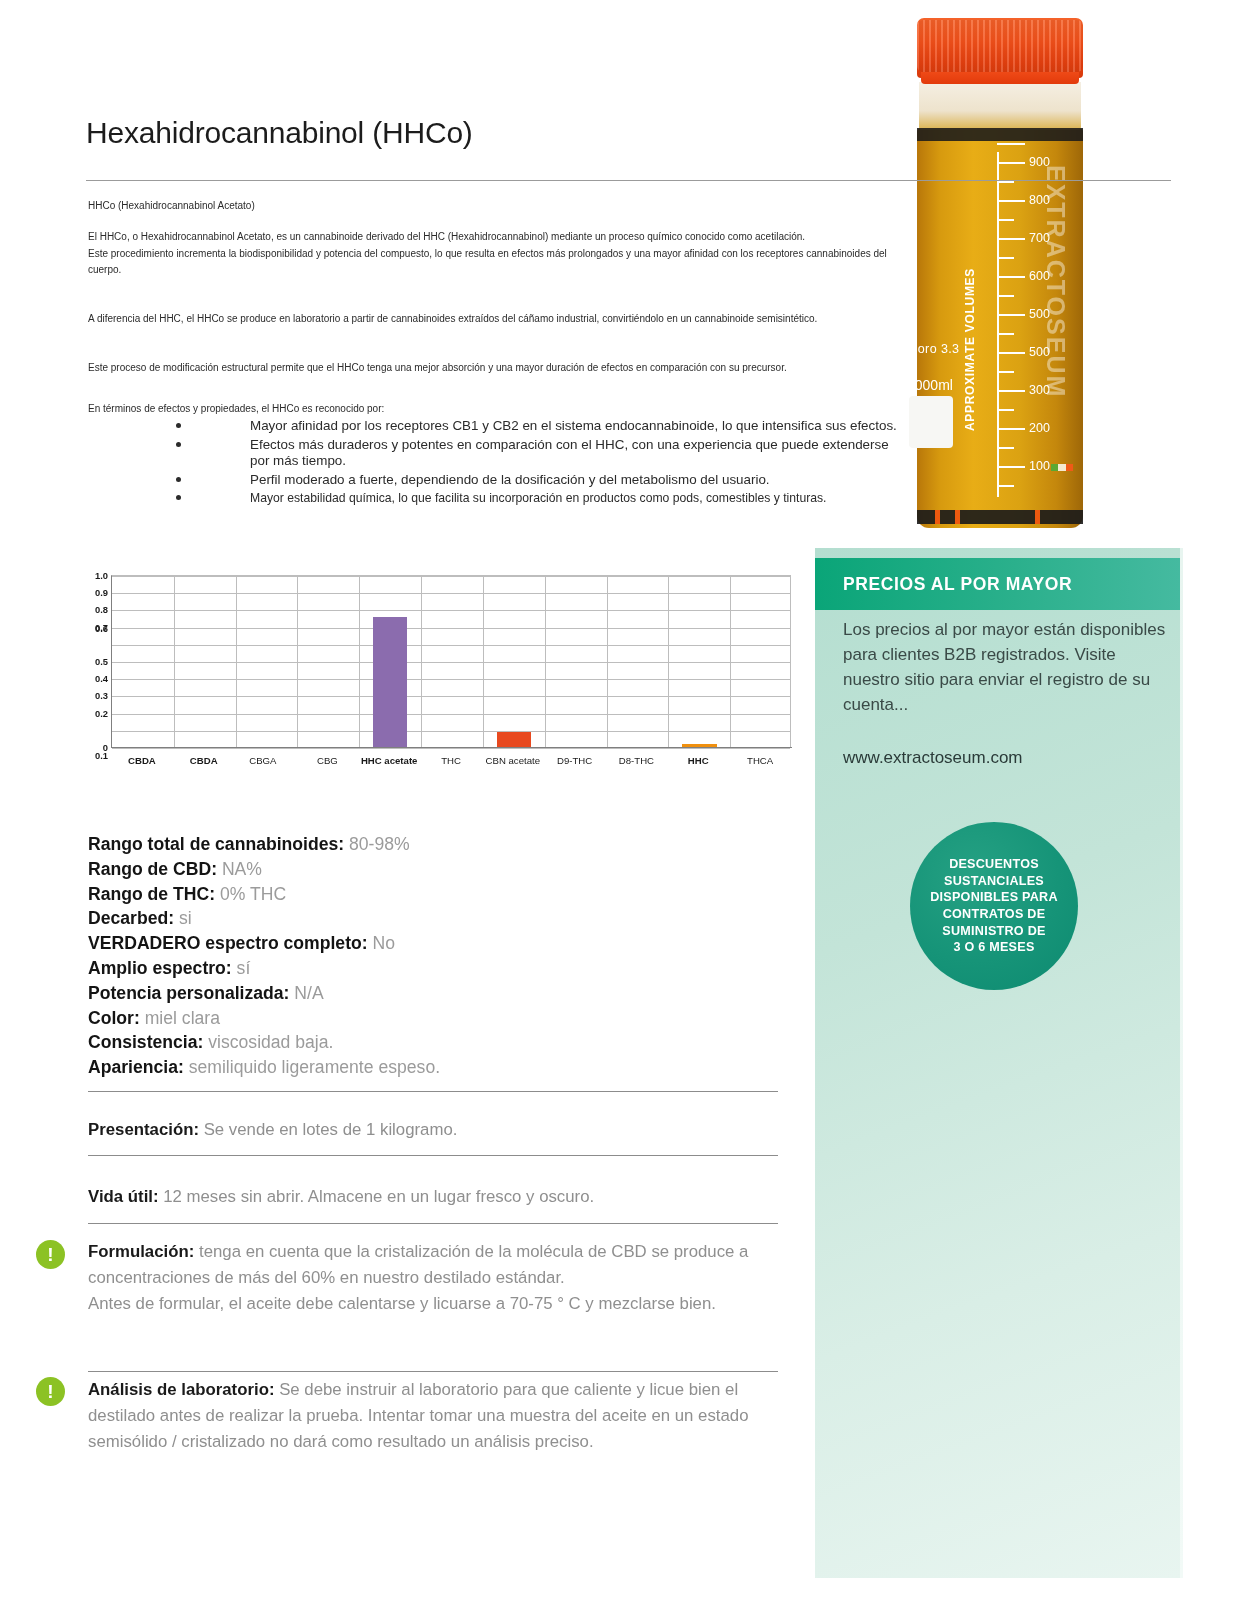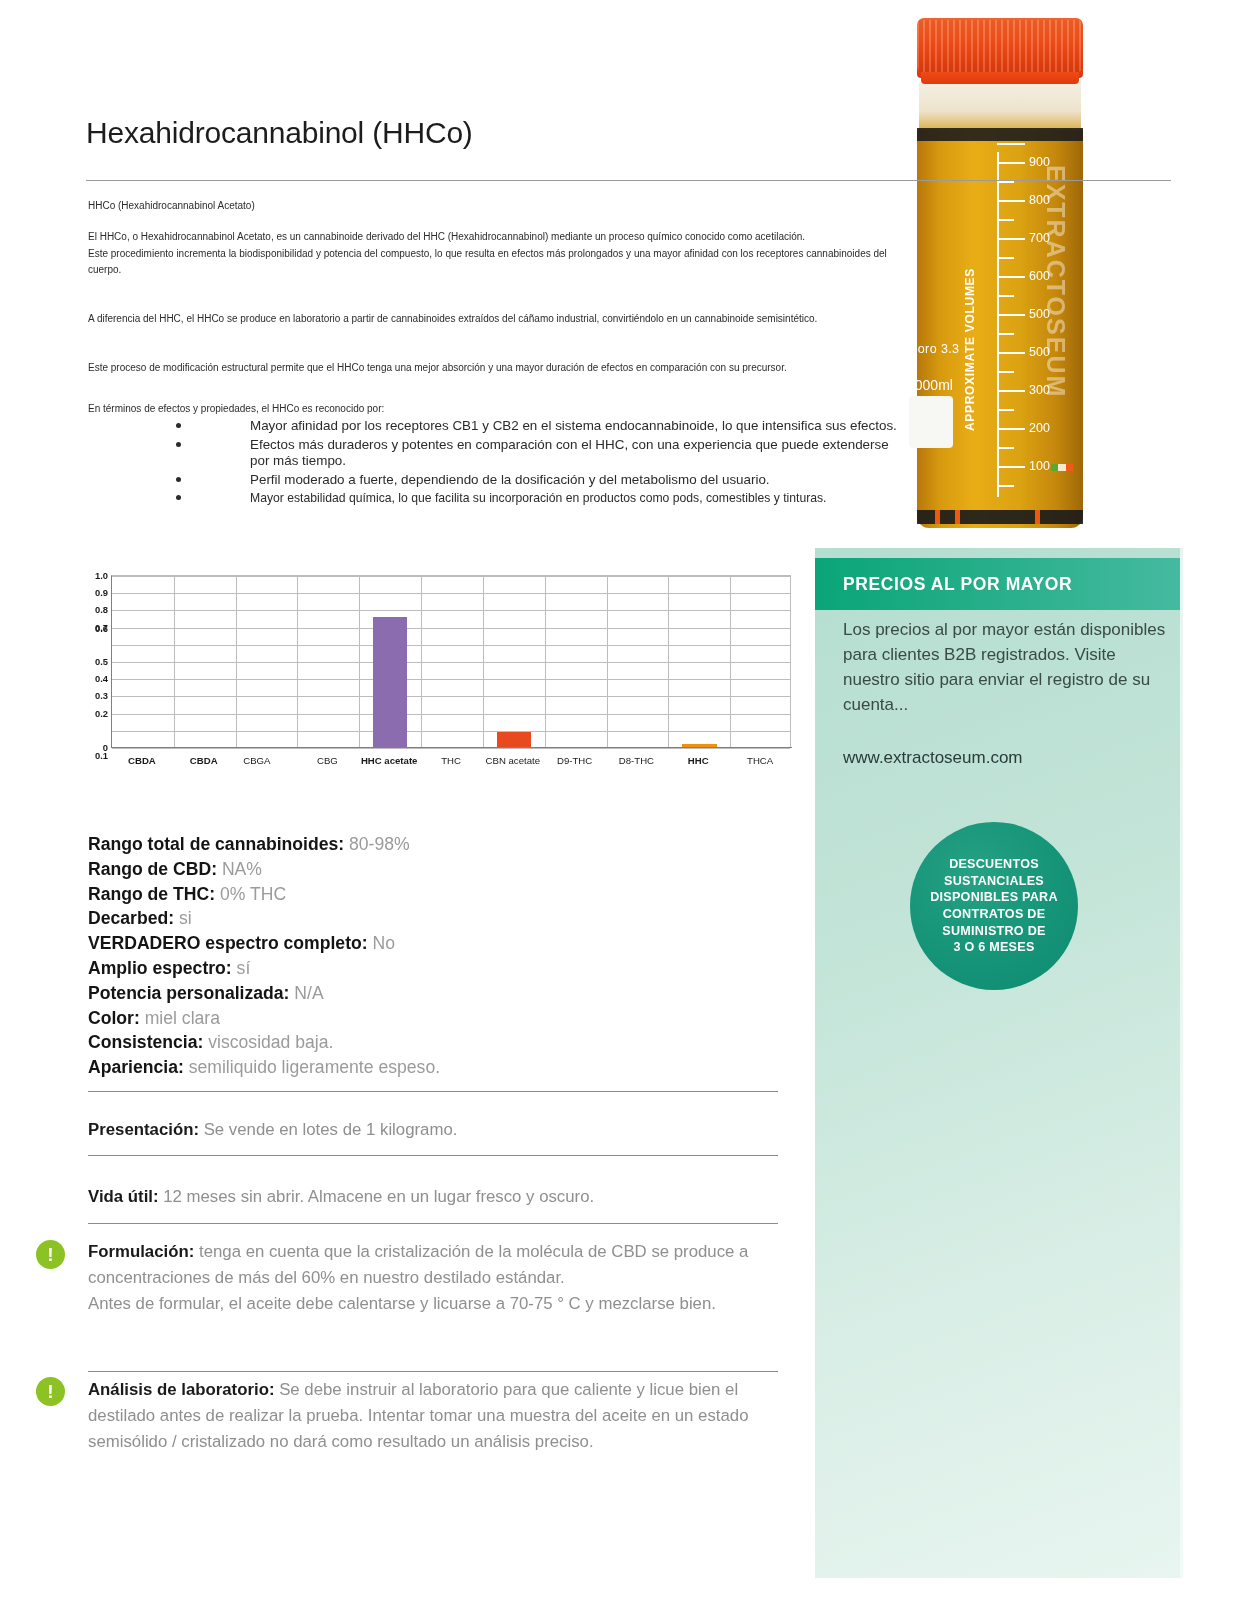--- a/index.html
+++ b/index.html
@@ -470,21 +470,21 @@
       <div class="ytick" style="top: 56.6px;">0.7</div>
       <div class="ytick" style="top: 58px;">0.6</div>
       <div class="ytick" style="top: 91px;">0.5</div>
       <div class="ytick" style="top: 108.2px; text-align: right;">0.4</div>
       <div class="ytick" style="top: 125.4px;">0.3</div>
       <div class="ytick" style="top: 142.6px;">0.2</div>
       <div class="ytick" style="top: 170px; margin-top: 15px;">0.1</div>
       <div class="ytick" style="top: 177px;">0</div>
       <div class="xlab b" style="left: 25px; width: 61.8182px;">CBDA</div>
       <div class="xlab b" style="left: 86.8182px; width: 61.8182px;">CBDA</div>
-      <div class="xlab" style="left: 140px; width: 61.8182px;">CBGA</div>
+      <div class="xlab" style="left: 146px; width: 61.8182px;">CBGA</div>
       <div class="xlab" style="left: 210.455px; width: 61.8182px;">CBG</div>
       <div class="xlab b" style="left: 272.273px; width: 61.8182px;">HHC acetate</div>
       <div class="xlab" style="left: 334.091px; width: 61.8182px;">THC</div>
       <div class="xlab" style="left: 395.909px; width: 61.8182px;">CBN acetate</div>
       <div class="xlab" style="left: 457.727px; width: 61.8182px;">D9-THC</div>
       <div class="xlab" style="left: 519.545px; width: 61.8182px;">D8-THC</div>
       <div class="xlab b" style="left: 581.364px; width: 61.8182px;">HHC</div>
       <div class="xlab" style="left: 643.182px; width: 61.8182px;">THCA</div>
     </div>
 

